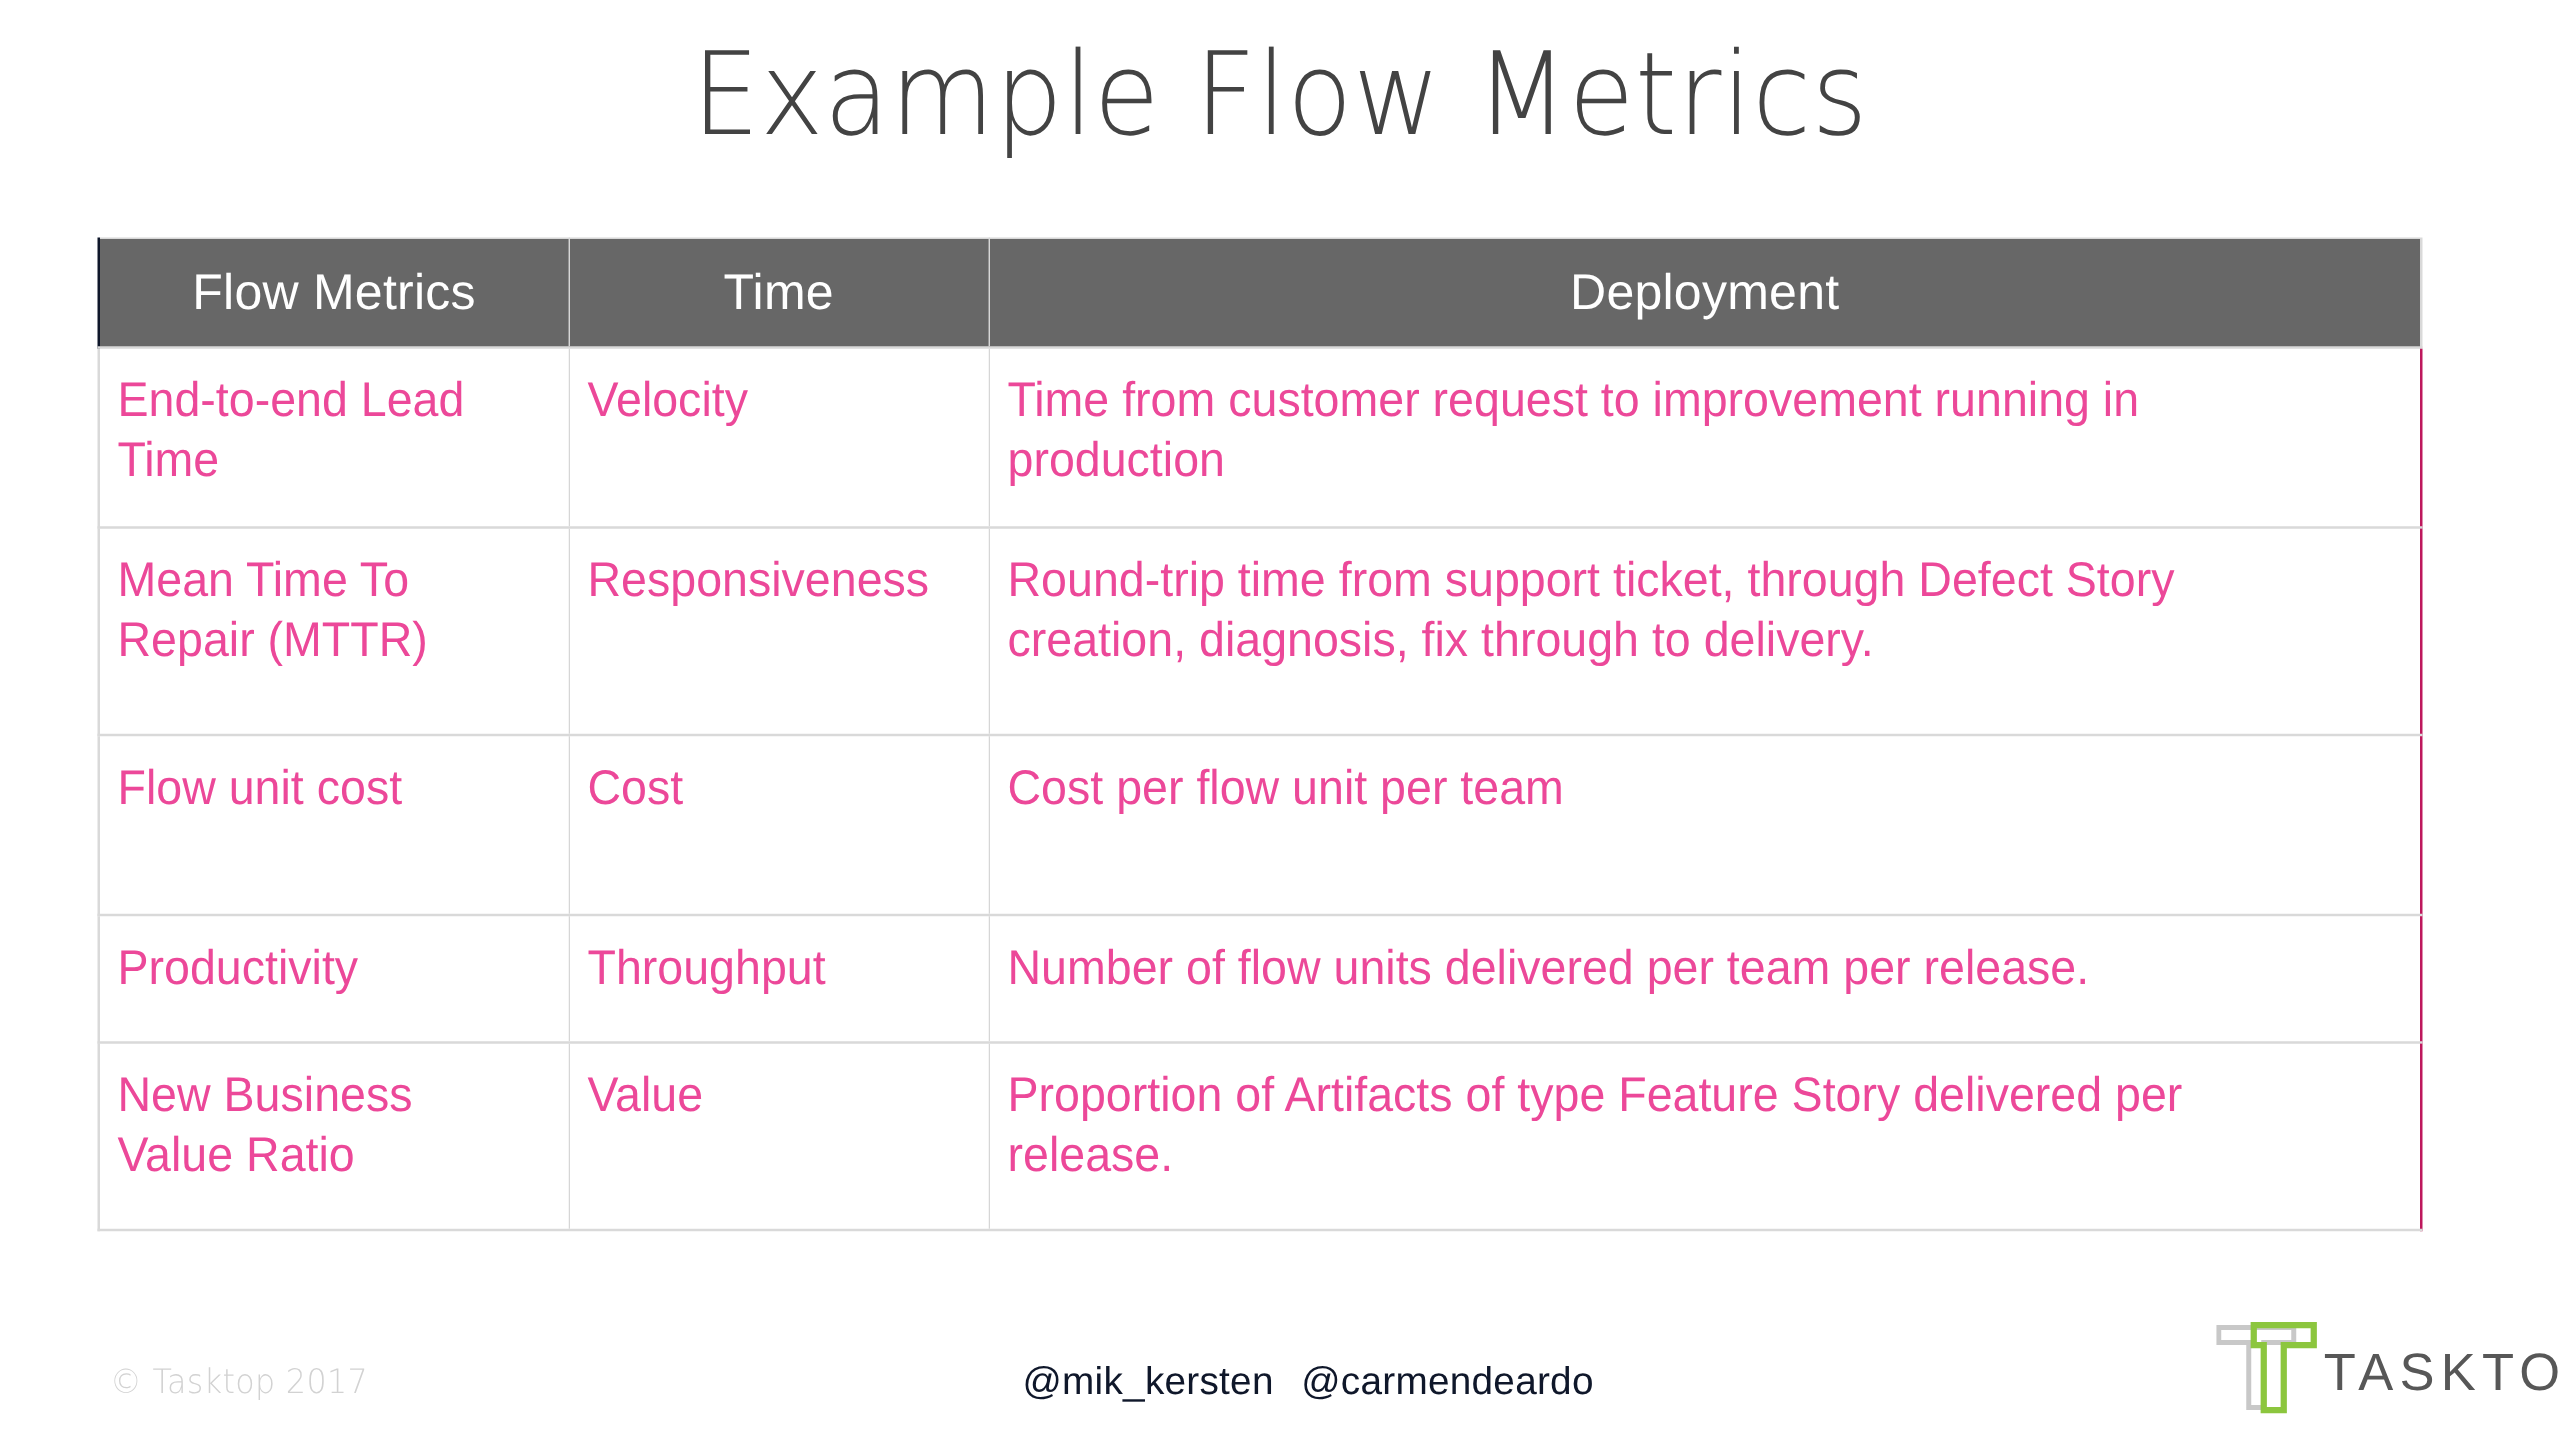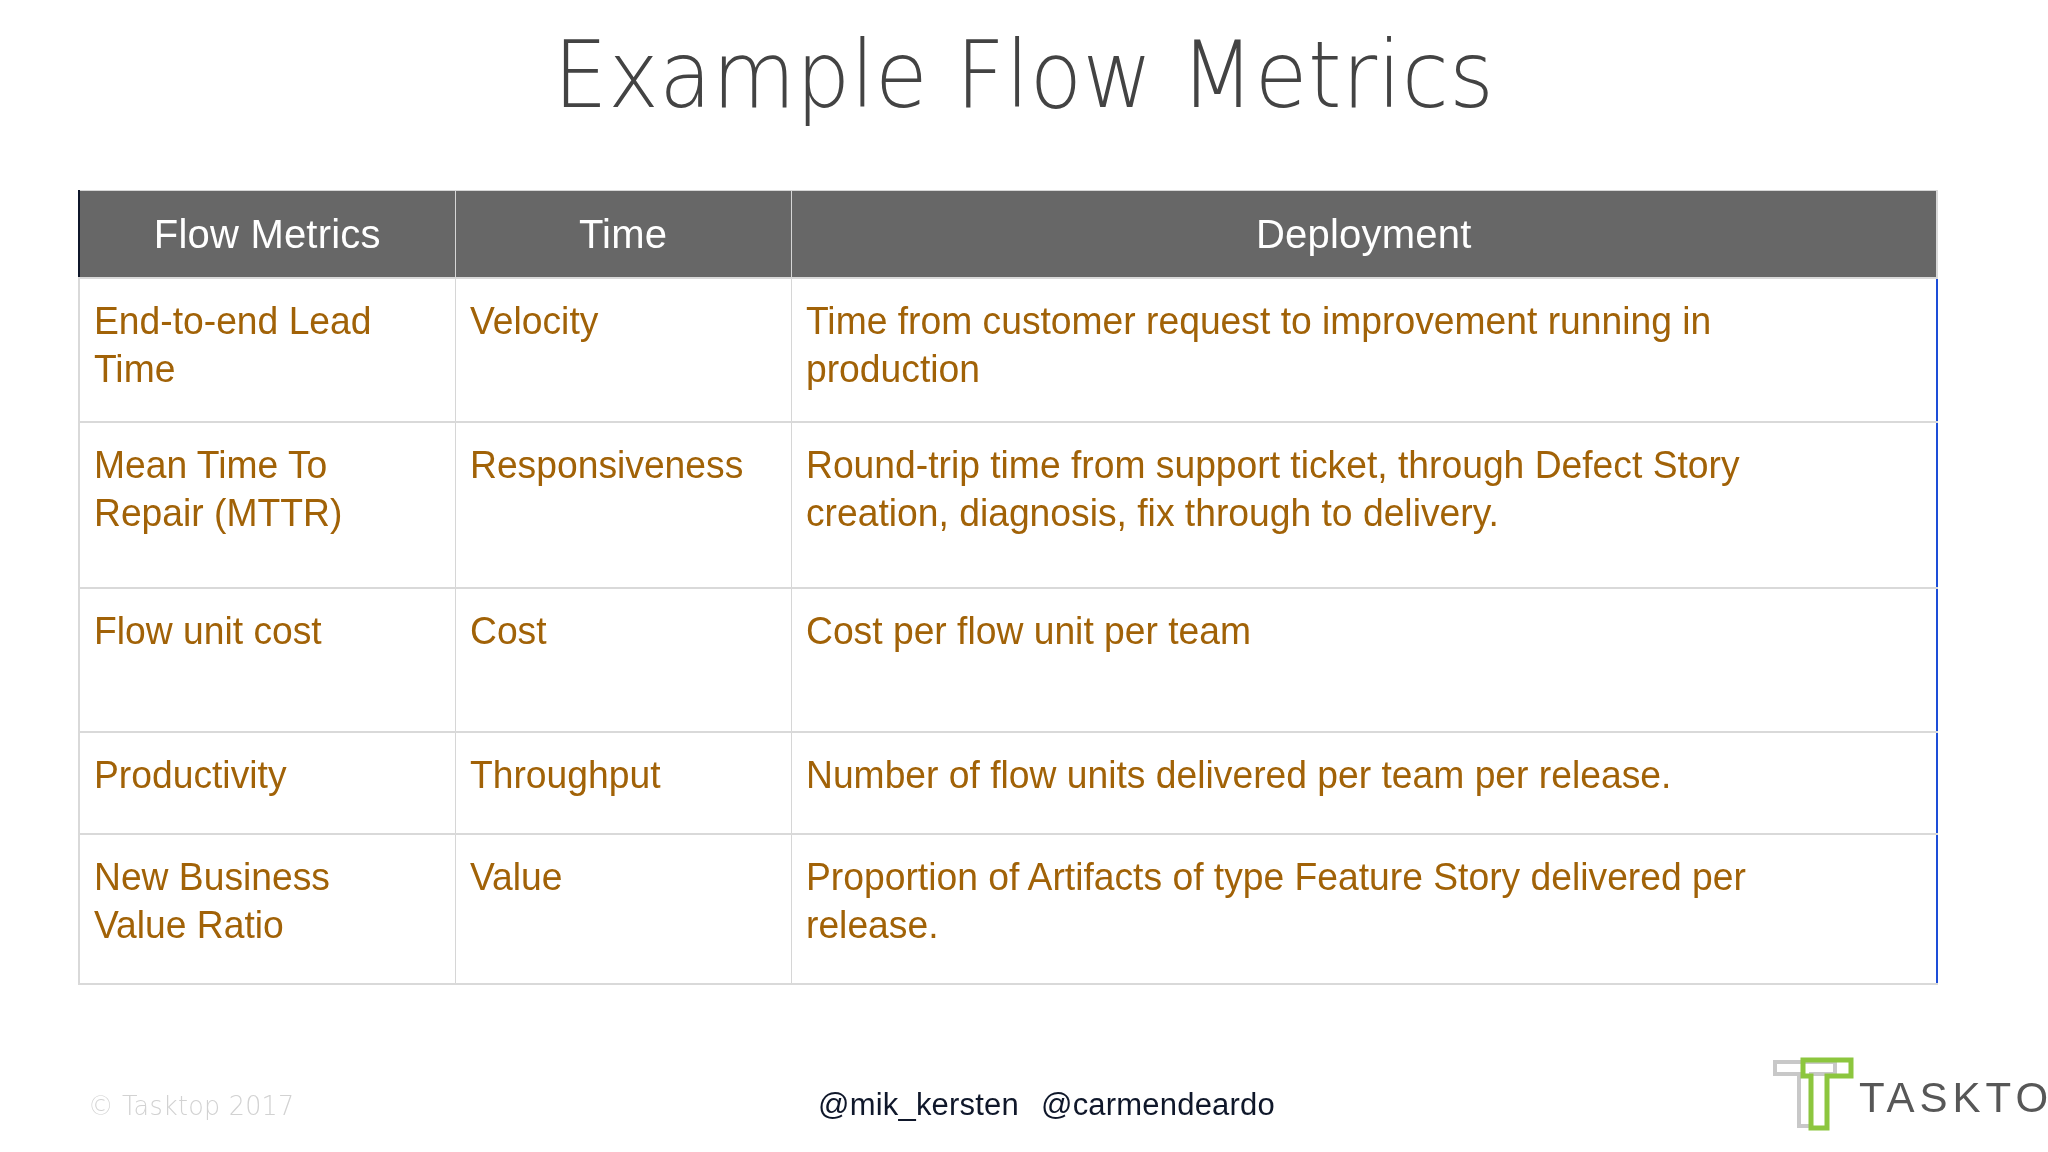--- a/index.html
+++ b/index.html
@@ -72,37 +72,37 @@
     letter-spacing: 0.2px;
   }
   thead th.th-metric { border-left: 2px solid #0f172a; }
   thead th.th-desc   { border-right: 2px solid #d9d9d9; }
 
   tbody td {
     font-family: "Liberation Sans", sans-serif;
     font-weight: 400;
     font-size: 39px;
     line-height: 1.22;
-    color: #a16207;
+    color: #ec4899;
     vertical-align: top;
     padding: 18px 12px 10px 14px;
     border: 1px solid #d6d6d6;
     border-bottom: 2px solid #d9d9d9;
     background: #ffffff;
     word-wrap: break-word;
     transform-origin: left top;
     margin-left: 45px;
   }
   tbody td .celltext {
     display: block;
     transform: scaleX(0.955);
     transform-origin: left top;
   }
   tbody tr td:first-child { border-left: 2px solid #d9d9d9; }
-  tbody tr td:last-child  { border-right: 2px solid #1d4ed8; }
+  tbody tr td:last-child  { border-right: 2px solid #be185d; }
   tbody tr:last-child td  { border-bottom: 2px solid #d9d9d9; }
 
   tr.r0 td { height: 114px; }
   tr.r1 td { height: 136px; }
   tr.r2 td { height: 122px; }
   tr.r3 td { height: 114px; }
   tr.r4 td { height: 72px;  }
   tr.r5 td { height: 120px; }
 
   

